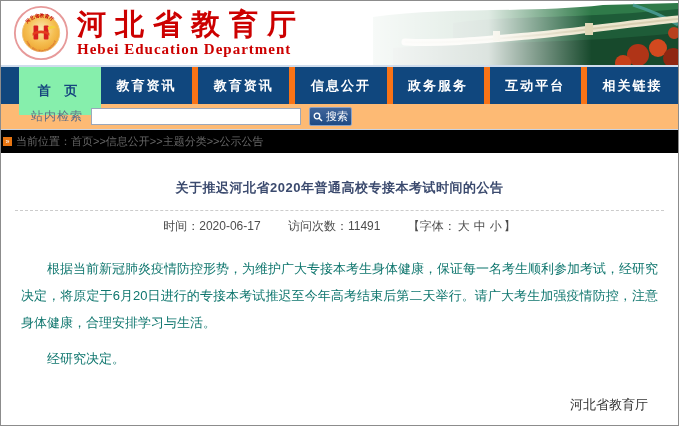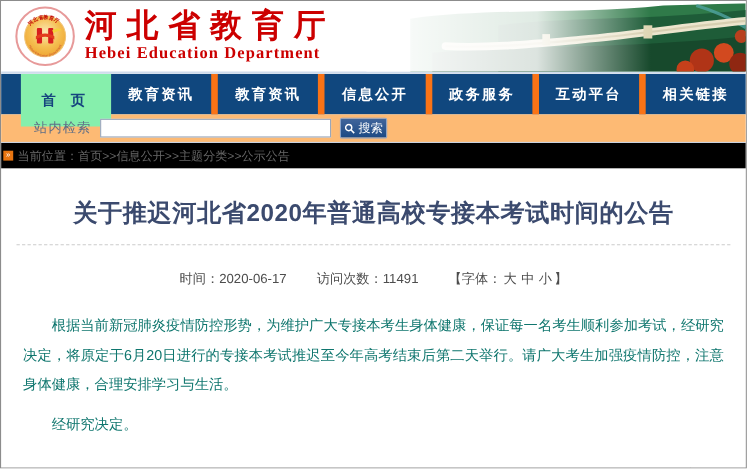--- a/index.html
+++ b/index.html
@@ -79,24 +79,24 @@
     width: 9px; height: 9px; background: #e87511;
     display: inline-flex; align-items: center; justify-content: center;
     color: #fff; font-size: 7px; line-height: 9px; margin-right: 4px; flex: 0 0 auto;
   }
   .breadcrumb-label { color: #666; }
   .breadcrumb-path { color: #666; cursor: pointer; }
   
   .content { padding-top: 26px; }
   .article-title {
     text-align: center; color: #3b4a6e;
-    font-size: 22px; font-weight: bold; letter-spacing: 0.5px;
+    font-size: 13px; font-weight: bold; letter-spacing: 0.5px;
   }
   .dotted-divider { margin: 13px 14px 0; border-bottom: 1px dashed #cccccc; height: 0; }
-  .meta-row { text-align: center; font-size: 12px; color: #4d4d4d; margin-top: 22px; }
+  .meta-row { text-align: center; font-size: 12px; color: #4d4d4d; margin-top: 7px; }
   .meta-group { display: inline-block; margin: 0 12px; }
   .font-size-link { cursor: pointer; margin: 0 2px; }
   .body-paragraph {
     margin: 20px 20px 0; font-size: 13px; color: #0f766e;
     line-height: 27px; text-indent: 2em; text-align: justify;
   }
   .body-paragraph.second { margin-top: 9px; }
   .signature-line { text-align: right; margin: 24px 30px 0; font-size: 13px; color: #333; }
 </style>
 </head>

